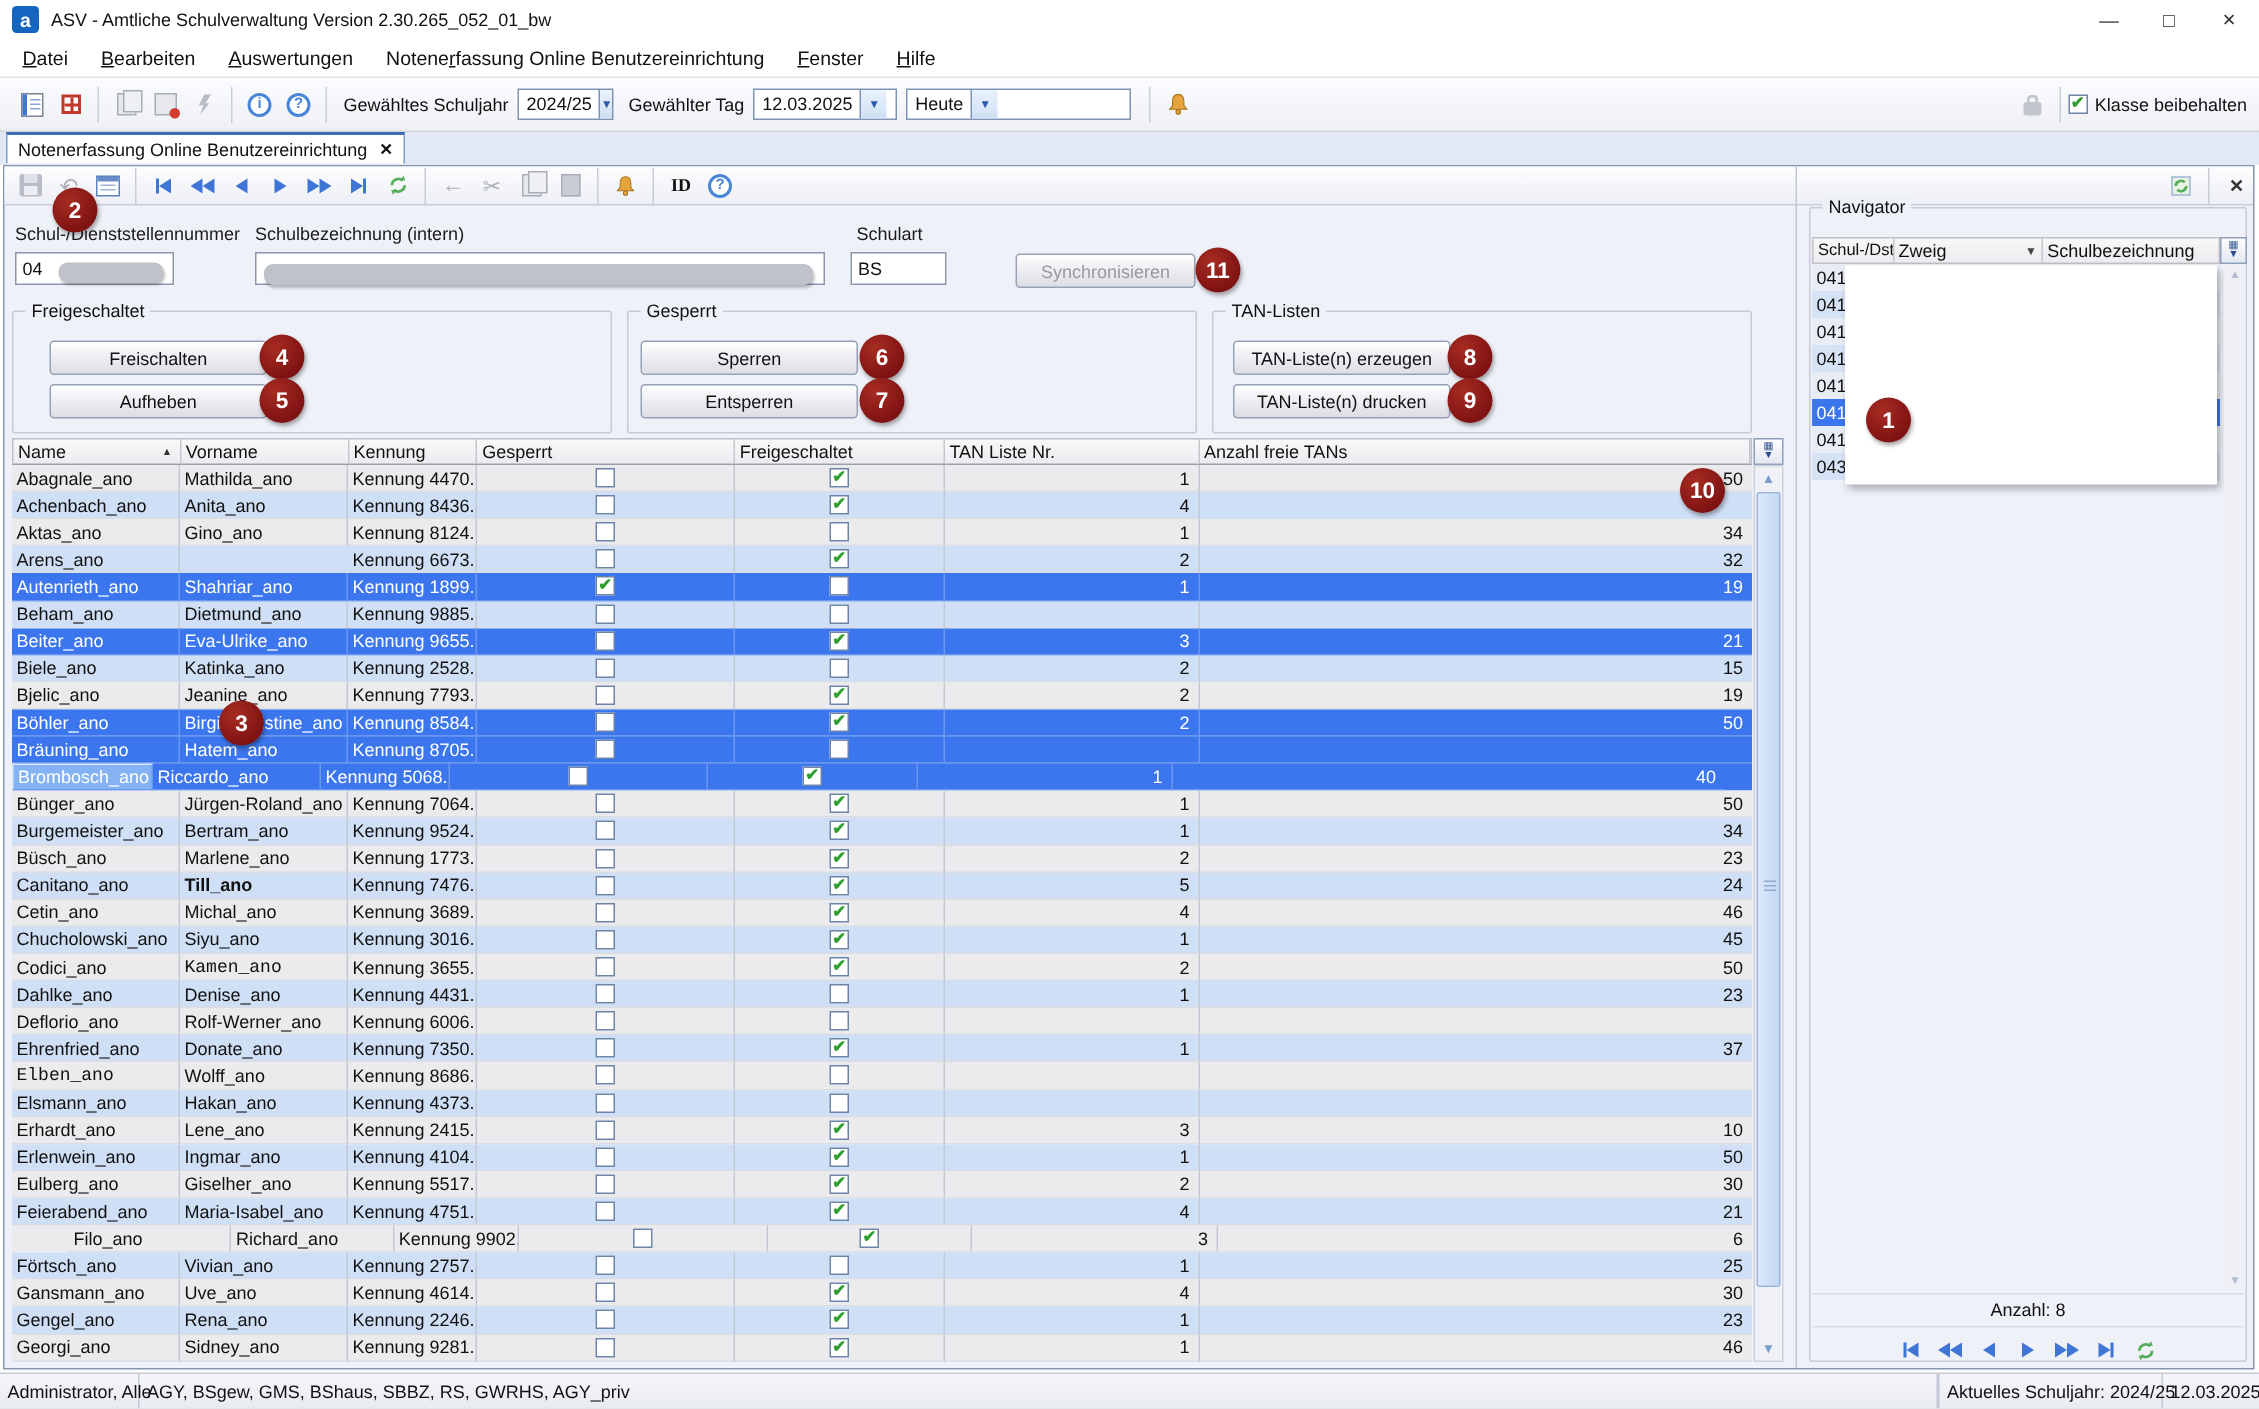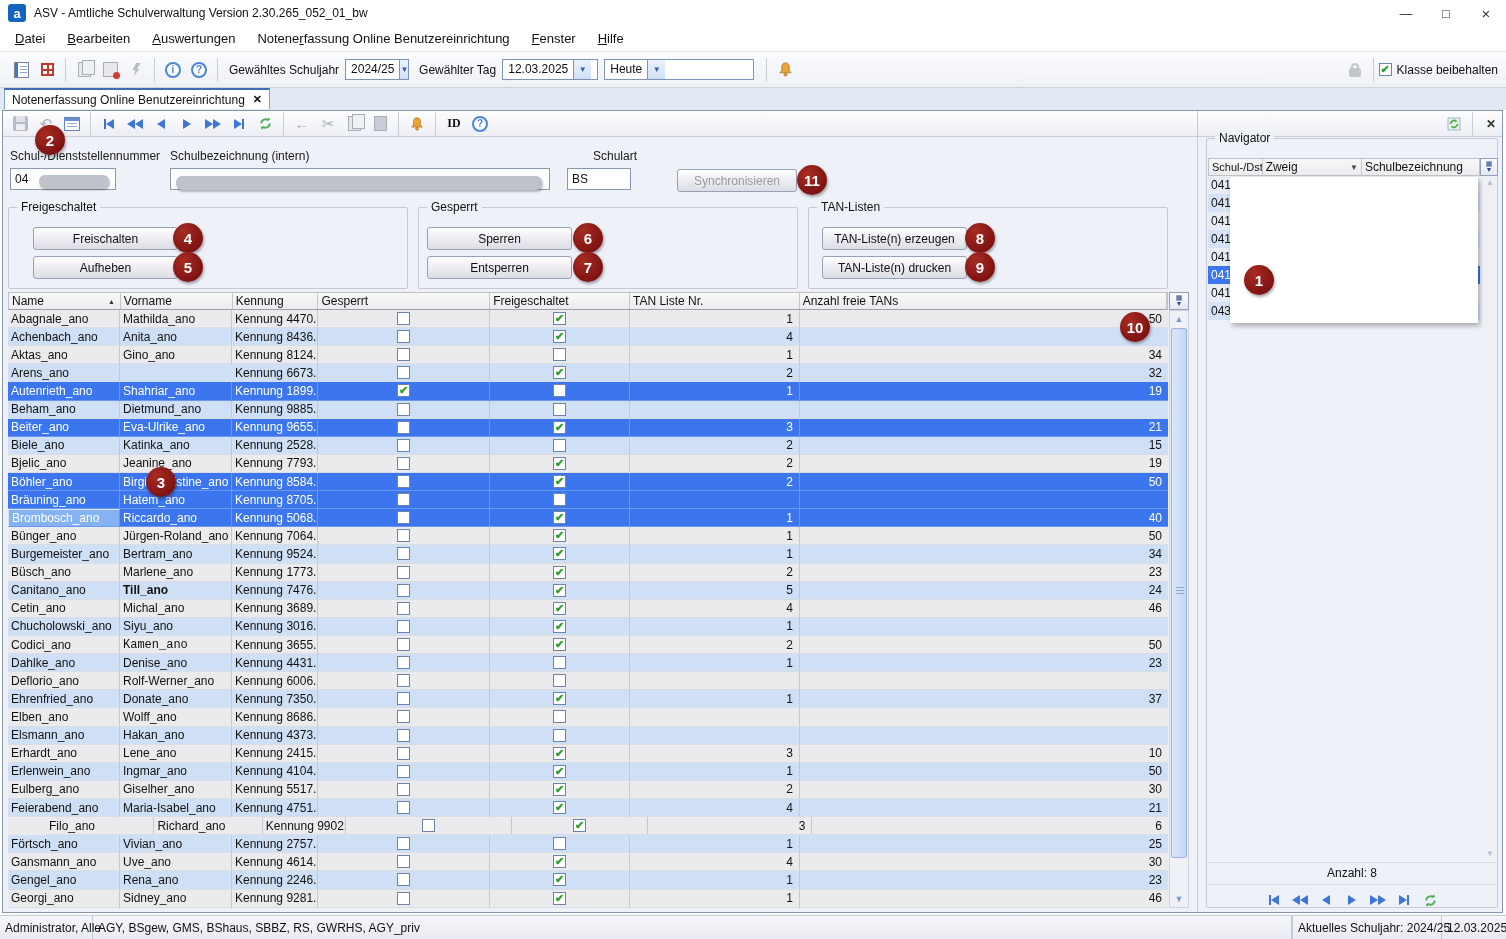--- a/index.html
+++ b/index.html
@@ -265,21 +265,21 @@
   <div class="flabel" style="left:10px;top:149px;">Schul-/Dienststellennummer</div>
   <div class="finput" style="left:10px;top:168px;width:106px;">
     <span>04</span>
     <span class="redact" style="left:28px;top:6px;width:70px;height:13px;"></span>
   </div>
   <div class="flabel" style="left:170px;top:149px;">Schulbezeichnung (intern)</div>
   <div class="finput" style="left:170px;top:168px;width:380px;">
     <span></span>
     <span class="redact" style="left:5px;top:7px;width:366px;height:14px;"></span>
   </div>
-  <div class="flabel" style="left:593px;top:149px;">Schulart</div>
+  <div class="flabel" style="left:571px;top:149px;">Schulart</div>
   <div class="finput" style="left:567px;top:168px;width:64px;">
     <span>BS</span>
   </div>
   <div class="btn disabled" style="left:677px;top:169px;width:120px;">Synchronisieren</div>
 
   <div class="group" style="left:8px;top:207px;width:400px;height:82px;">
     <span class="legend">Freigeschaltet</span>
   </div>
   <div class="btn" style="left:33px;top:227px;width:145px;">Freischalten</div>
   <div class="btn" style="left:33px;top:256px;width:145px;">Aufheben</div>
@@ -446,21 +446,21 @@
         <div class="tcell ctr" style="width: 172px;">
           <span class="cb"></span>
         </div>
         <div class="tcell ctr" style="width: 140px;">
           <span class="cb"></span>
         </div>
         <div class="tcell num" style="width: 170px;"></div>
         <div class="tcell num" style="width: 368px; border-right: none;"></div>
       </div>
       <div class="trow sel">
-        <div class="tcell foc" style="width: 112px;">Brombosch_ano</div>
+        <div class="tcell foc" style="width: 94px;">Brombosch_ano</div>
         <div class="tcell" style="width: 112px;">Riccardo_ano</div>
         <div class="tcell" style="width: 86px;">Kennung 5068...</div>
         <div class="tcell ctr" style="width: 172px;">
           <span class="cb"></span>
         </div>
         <div class="tcell ctr" style="width: 140px;">
           <span class="cb">✔</span>
         </div>
         <div class="tcell num" style="width: 170px;">1</div>
         <div class="tcell num" style="width: 368px; border-right: none;">40</div>
@@ -534,20 +534,21 @@
         <div class="tcell" style="width: 112px;">Chucholowski_ano</div>
         <div class="tcell" style="width: 112px;">Siyu_ano</div>
         <div class="tcell" style="width: 86px;">Kennung 3016...</div>
         <div class="tcell ctr" style="width: 172px;">
           <span class="cb"></span>
         </div>
         <div class="tcell ctr" style="width: 140px;">
           <span class="cb">✔</span>
         </div>
         <div class="tcell num" style="width: 170px;">1</div>
+        <div class="tcell num" style="width: 368px; border-right: none;">45</div>
       </div>
       <div class="trow odd">
         <div class="tcell" style="width: 112px;">Codici_ano</div>
         <div class="tcell" style="width: 112px; font-family: Liberation Mono, monospace;">Kamen_ano</div>
         <div class="tcell" style="width: 86px;">Kennung 3655...</div>
         <div class="tcell ctr" style="width: 172px;">
           <span class="cb"></span>
         </div>
         <div class="tcell ctr" style="width: 140px;">
           <span class="cb">✔</span>
@@ -588,21 +589,21 @@
         <div class="tcell ctr" style="width: 172px;">
           <span class="cb"></span>
         </div>
         <div class="tcell ctr" style="width: 140px;">
           <span class="cb">✔</span>
         </div>
         <div class="tcell num" style="width: 170px;">1</div>
         <div class="tcell num" style="width: 368px; border-right: none;">37</div>
       </div>
       <div class="trow odd">
-        <div class="tcell" style="width: 112px;">Elben_ano</div>
+        <div class="tcell" style="width: 112px; font-family: Liberation Mono, monospace;">Elben_ano</div>
         <div class="tcell" style="width: 112px;">Wolff_ano</div>
         <div class="tcell" style="width: 86px;">Kennung 8686...</div>
         <div class="tcell ctr" style="width: 172px;">
           <span class="cb"></span>
         </div>
         <div class="tcell ctr" style="width: 140px;">
           <span class="cb"></span>
         </div>
         <div class="tcell num" style="width: 170px;"></div>
         <div class="tcell num" style="width: 368px; border-right: none;"></div>

